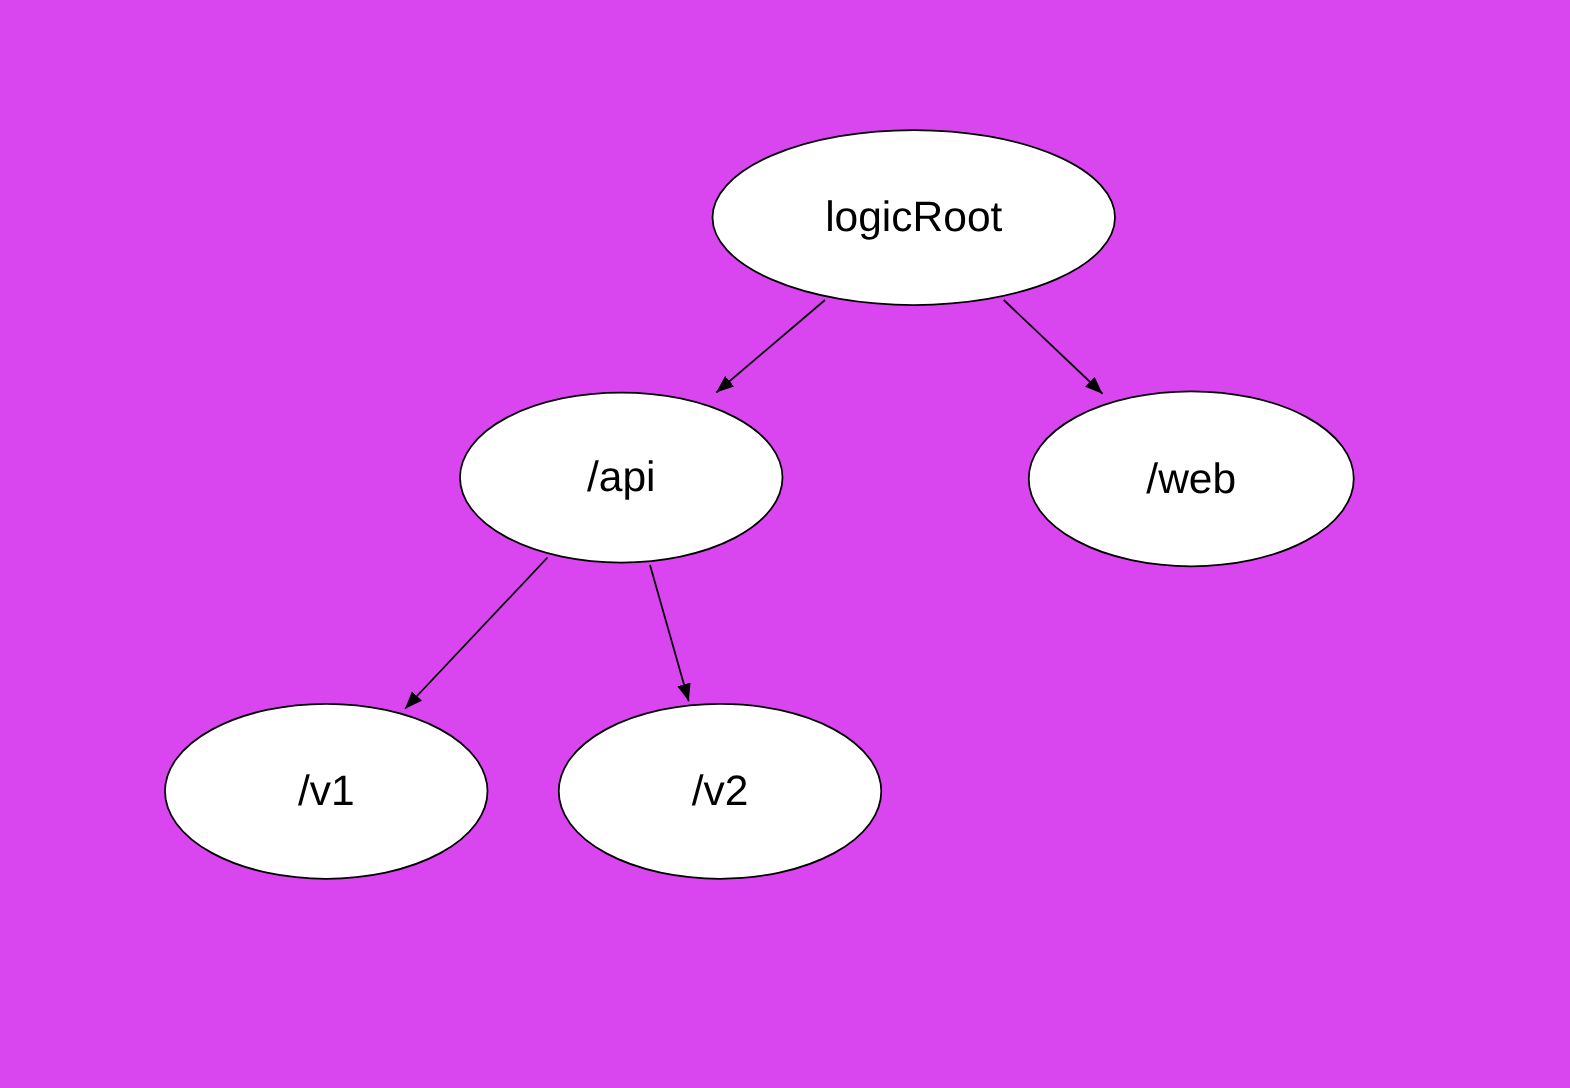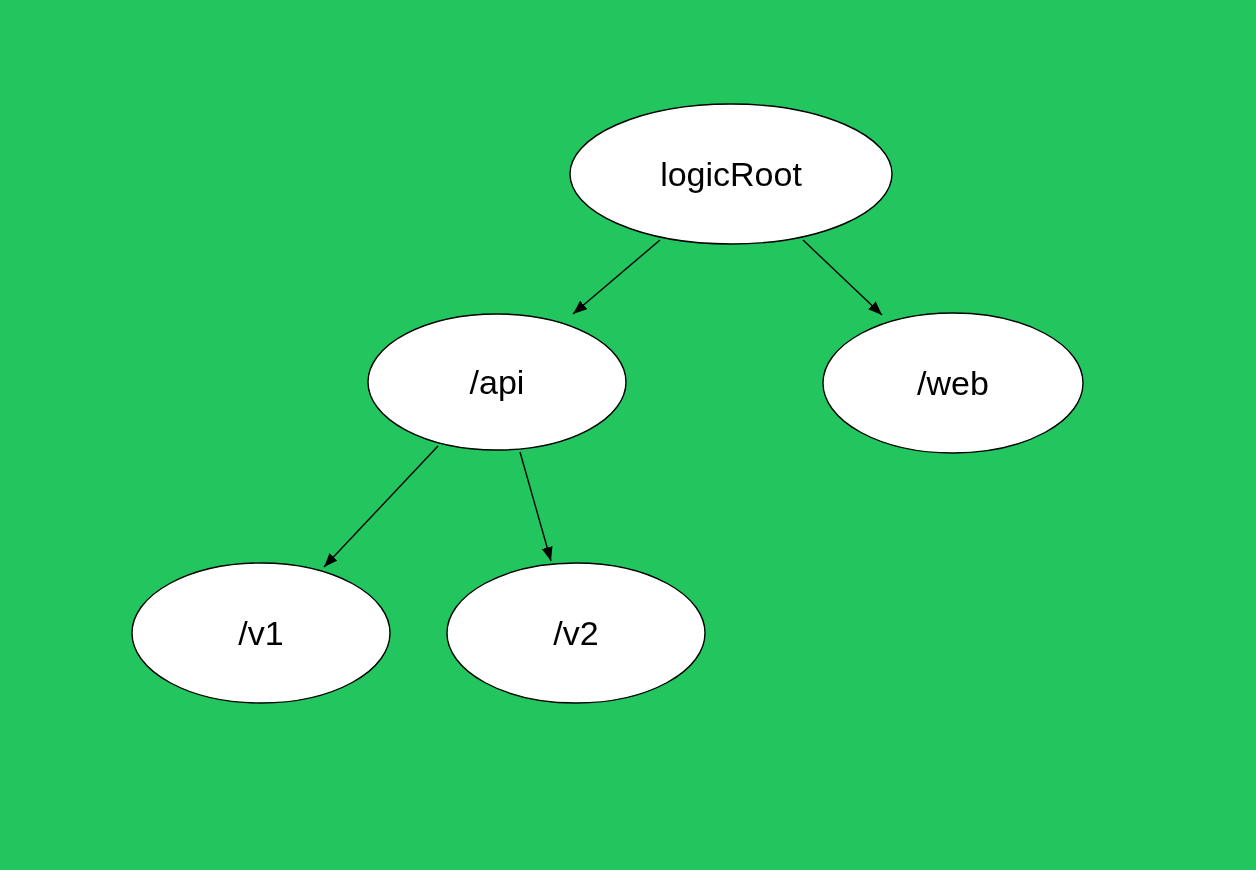--- a/index.html
+++ b/index.html
@@ -7,21 +7,21 @@
     padding: 0;
   }
   body {
     background: #ffffff;
     font-family: "Liberation Sans", sans-serif;
   }
   .canvas {
     position: relative;
     width: 1256px;
     height: 870px;
-    background: #22c55e;
+    background: #d946ef;
     overflow: hidden;
   }
   svg text {
     font-family: "Liberation Sans", "DejaVu Sans", sans-serif;
     font-size: 34px;
     font-weight: 400;
   }
 </style>
 </head>
 <body>

